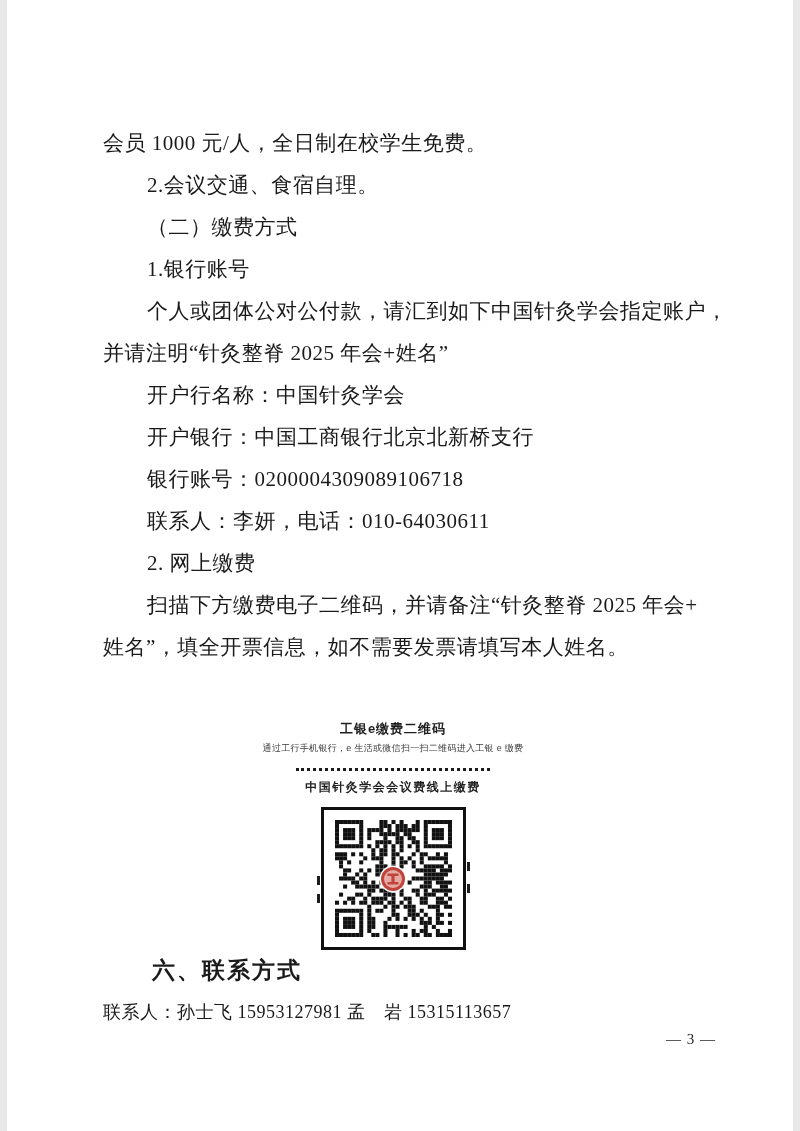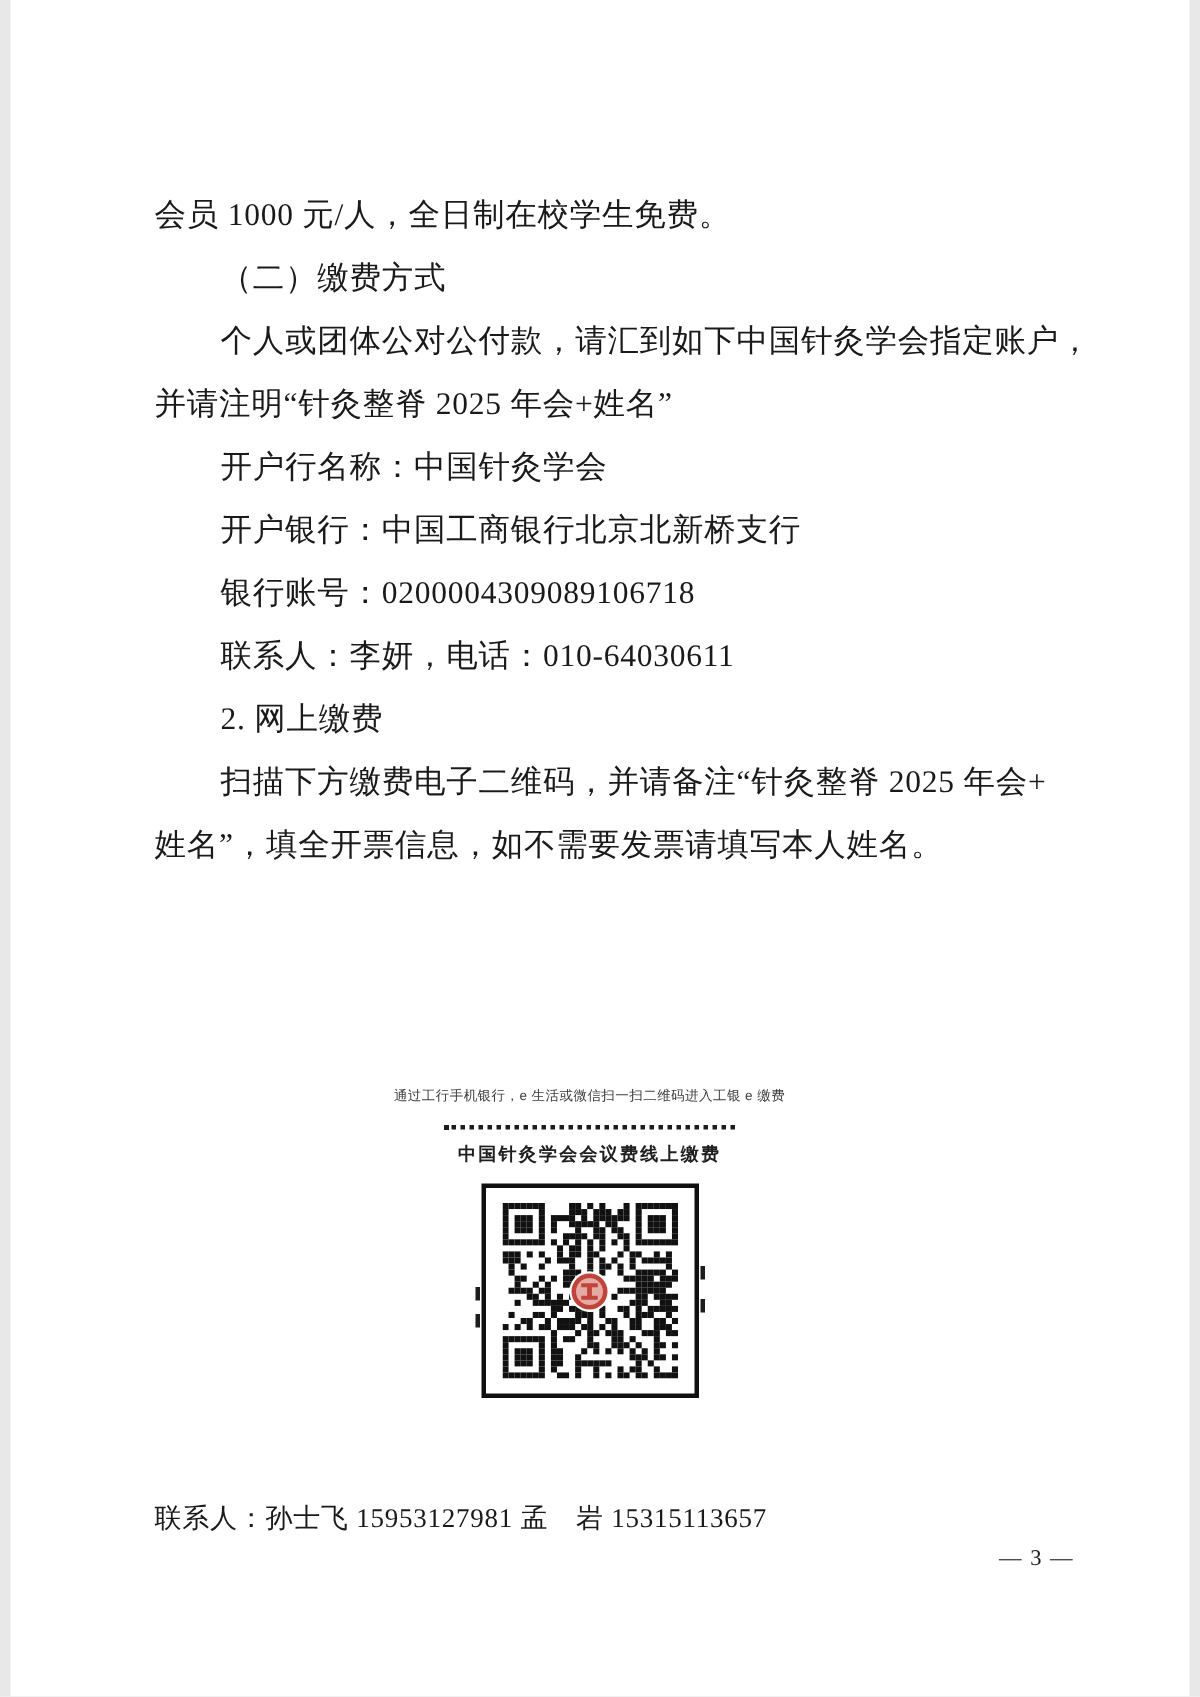--- a/index.html
+++ b/index.html
@@ -74,33 +74,36 @@
     color:#1a1a1a;
   }
 </style>
 </head>
 <body>
 
 <div class="doc-page">
 
   <div class="body-text">
     <div class="line">会员 1000 元/人，全日制在校学生免费。</div>
+    <div class="line indent">2.会议交通、食宿自理。</div>
     <div class="line indent">（二）缴费方式</div>
+    <div class="line indent">1.银行账号</div>
     <div class="line indent">个人或团体公对公付款，请汇到如下中国针灸学会指定账户，</div>
     <div class="line">并请注明“针灸整脊 2025 年会+姓名”</div>
     <div class="line indent">开户行名称：中国针灸学会</div>
     <div class="line indent">开户银行：中国工商银行北京北新桥支行</div>
     <div class="line indent">银行账号：0200004309089106718</div>
     <div class="line indent">联系人：李妍，电话：010-64030611</div>
     <div class="line indent">2. 网上缴费</div>
     <div class="line indent">扫描下方缴费电子二维码，并请备注“针灸整脊 2025 年会+</div>
     <div class="line">姓名”，填全开票信息，如不需要发票请填写本人姓名。</div>
   </div>
 
   <div class="qr-block">
+    <div class="qr-title">工银e缴费二维码</div>
     <div class="qr-subtitle">通过工行手机银行，e 生活或微信扫一扫二维码进入工银 e 缴费</div>
     <hr class="qr-divider">
     <div class="qr-caption">中国针灸学会会议费线上缴费</div>
     <div class="qr-frame">
       <svg width="117" height="117" viewBox="0 0 116 116">
           <g fill="#111111">
             <rect x="0" y="0" width="4" height="4"></rect>
             <rect x="4" y="0" width="4" height="4"></rect>
             <rect x="8" y="0" width="4" height="4"></rect>
             <rect x="12" y="0" width="4" height="4"></rect>
@@ -531,16 +534,17 @@
         <circle cx="15" cy="15" r="9" fill="#e5aaa3"></circle>
         <path d="M9.5 9.5h11v2.6h-3.9v5.8h3.9v2.6h-11v-2.6h3.9v-5.8H9.5z" fill="#c0443c"></path>
       </svg>
       <span class="qr-tick tick-l1"></span>
       <span class="qr-tick tick-l2"></span>
       <span class="qr-tick tick-r1"></span>
       <span class="qr-tick tick-r2"></span>
     </div>
   </div>
 
+  <div class="section-heading">六、联系方式</div>
   <div class="contact-line">联系人：孙士飞 15953127981 孟　岩 15315113657</div>
   <div class="page-number">— 3 —</div>
 
 </div>
 
 </body></html>

